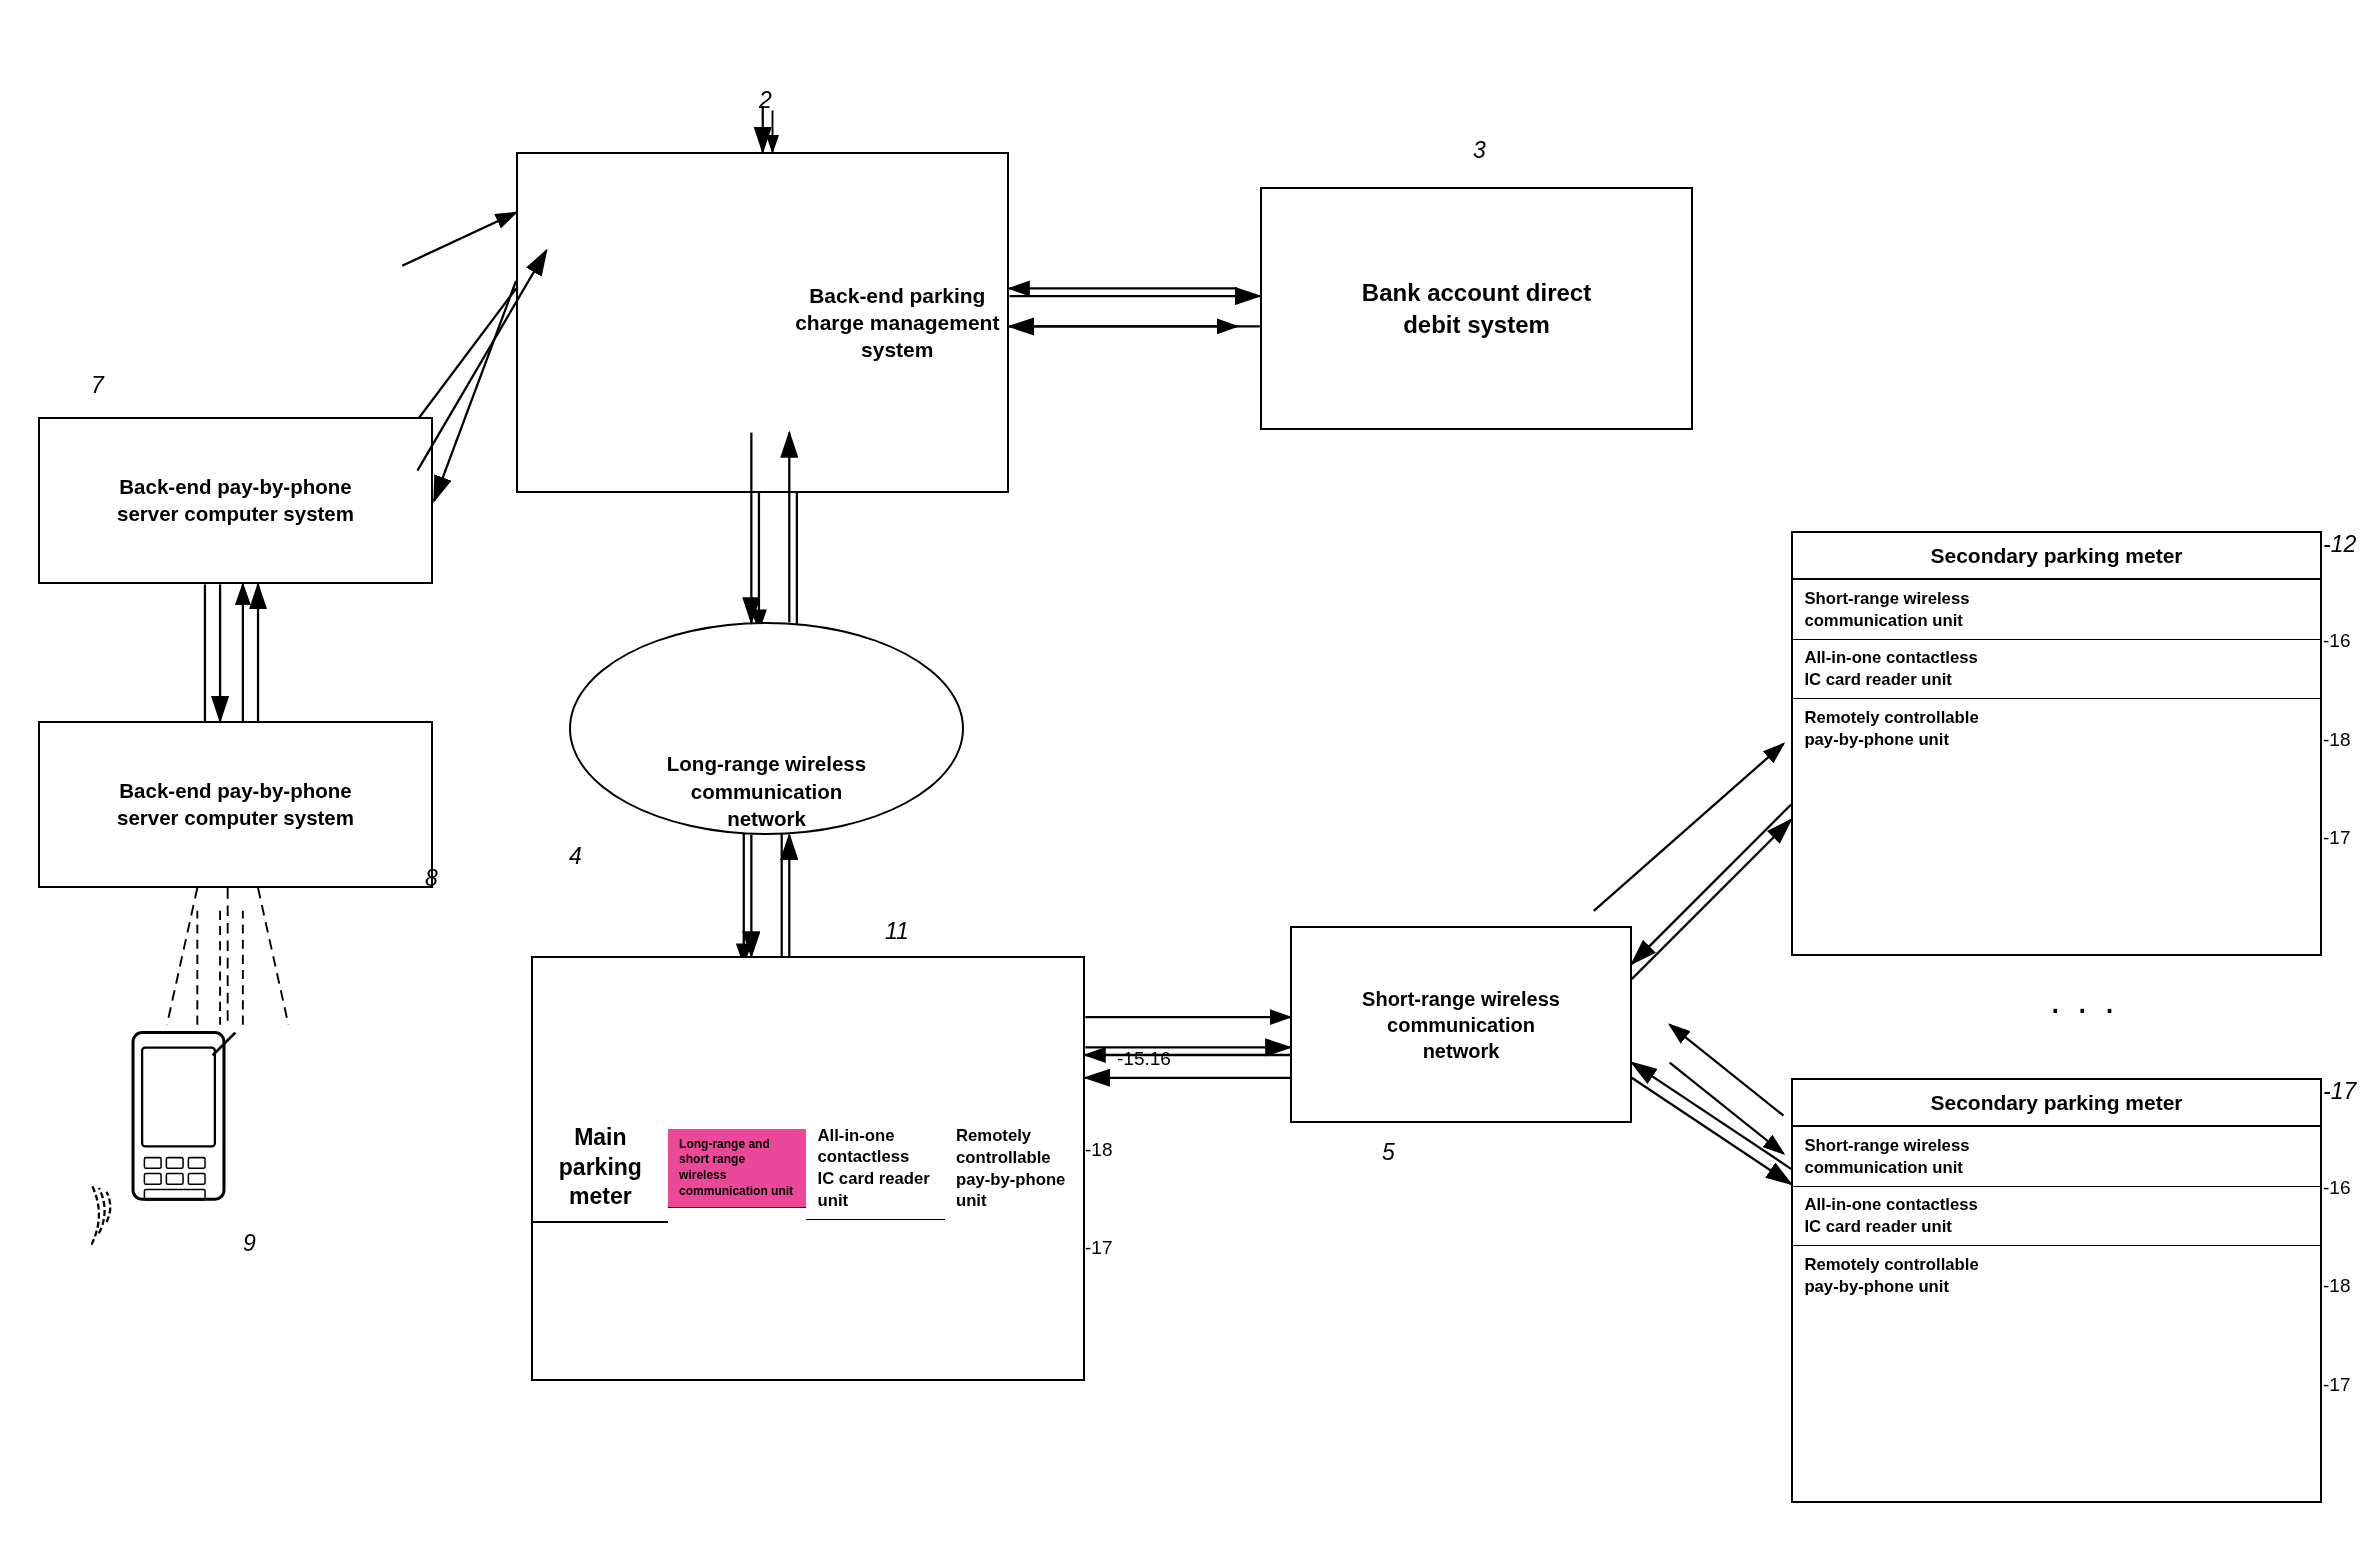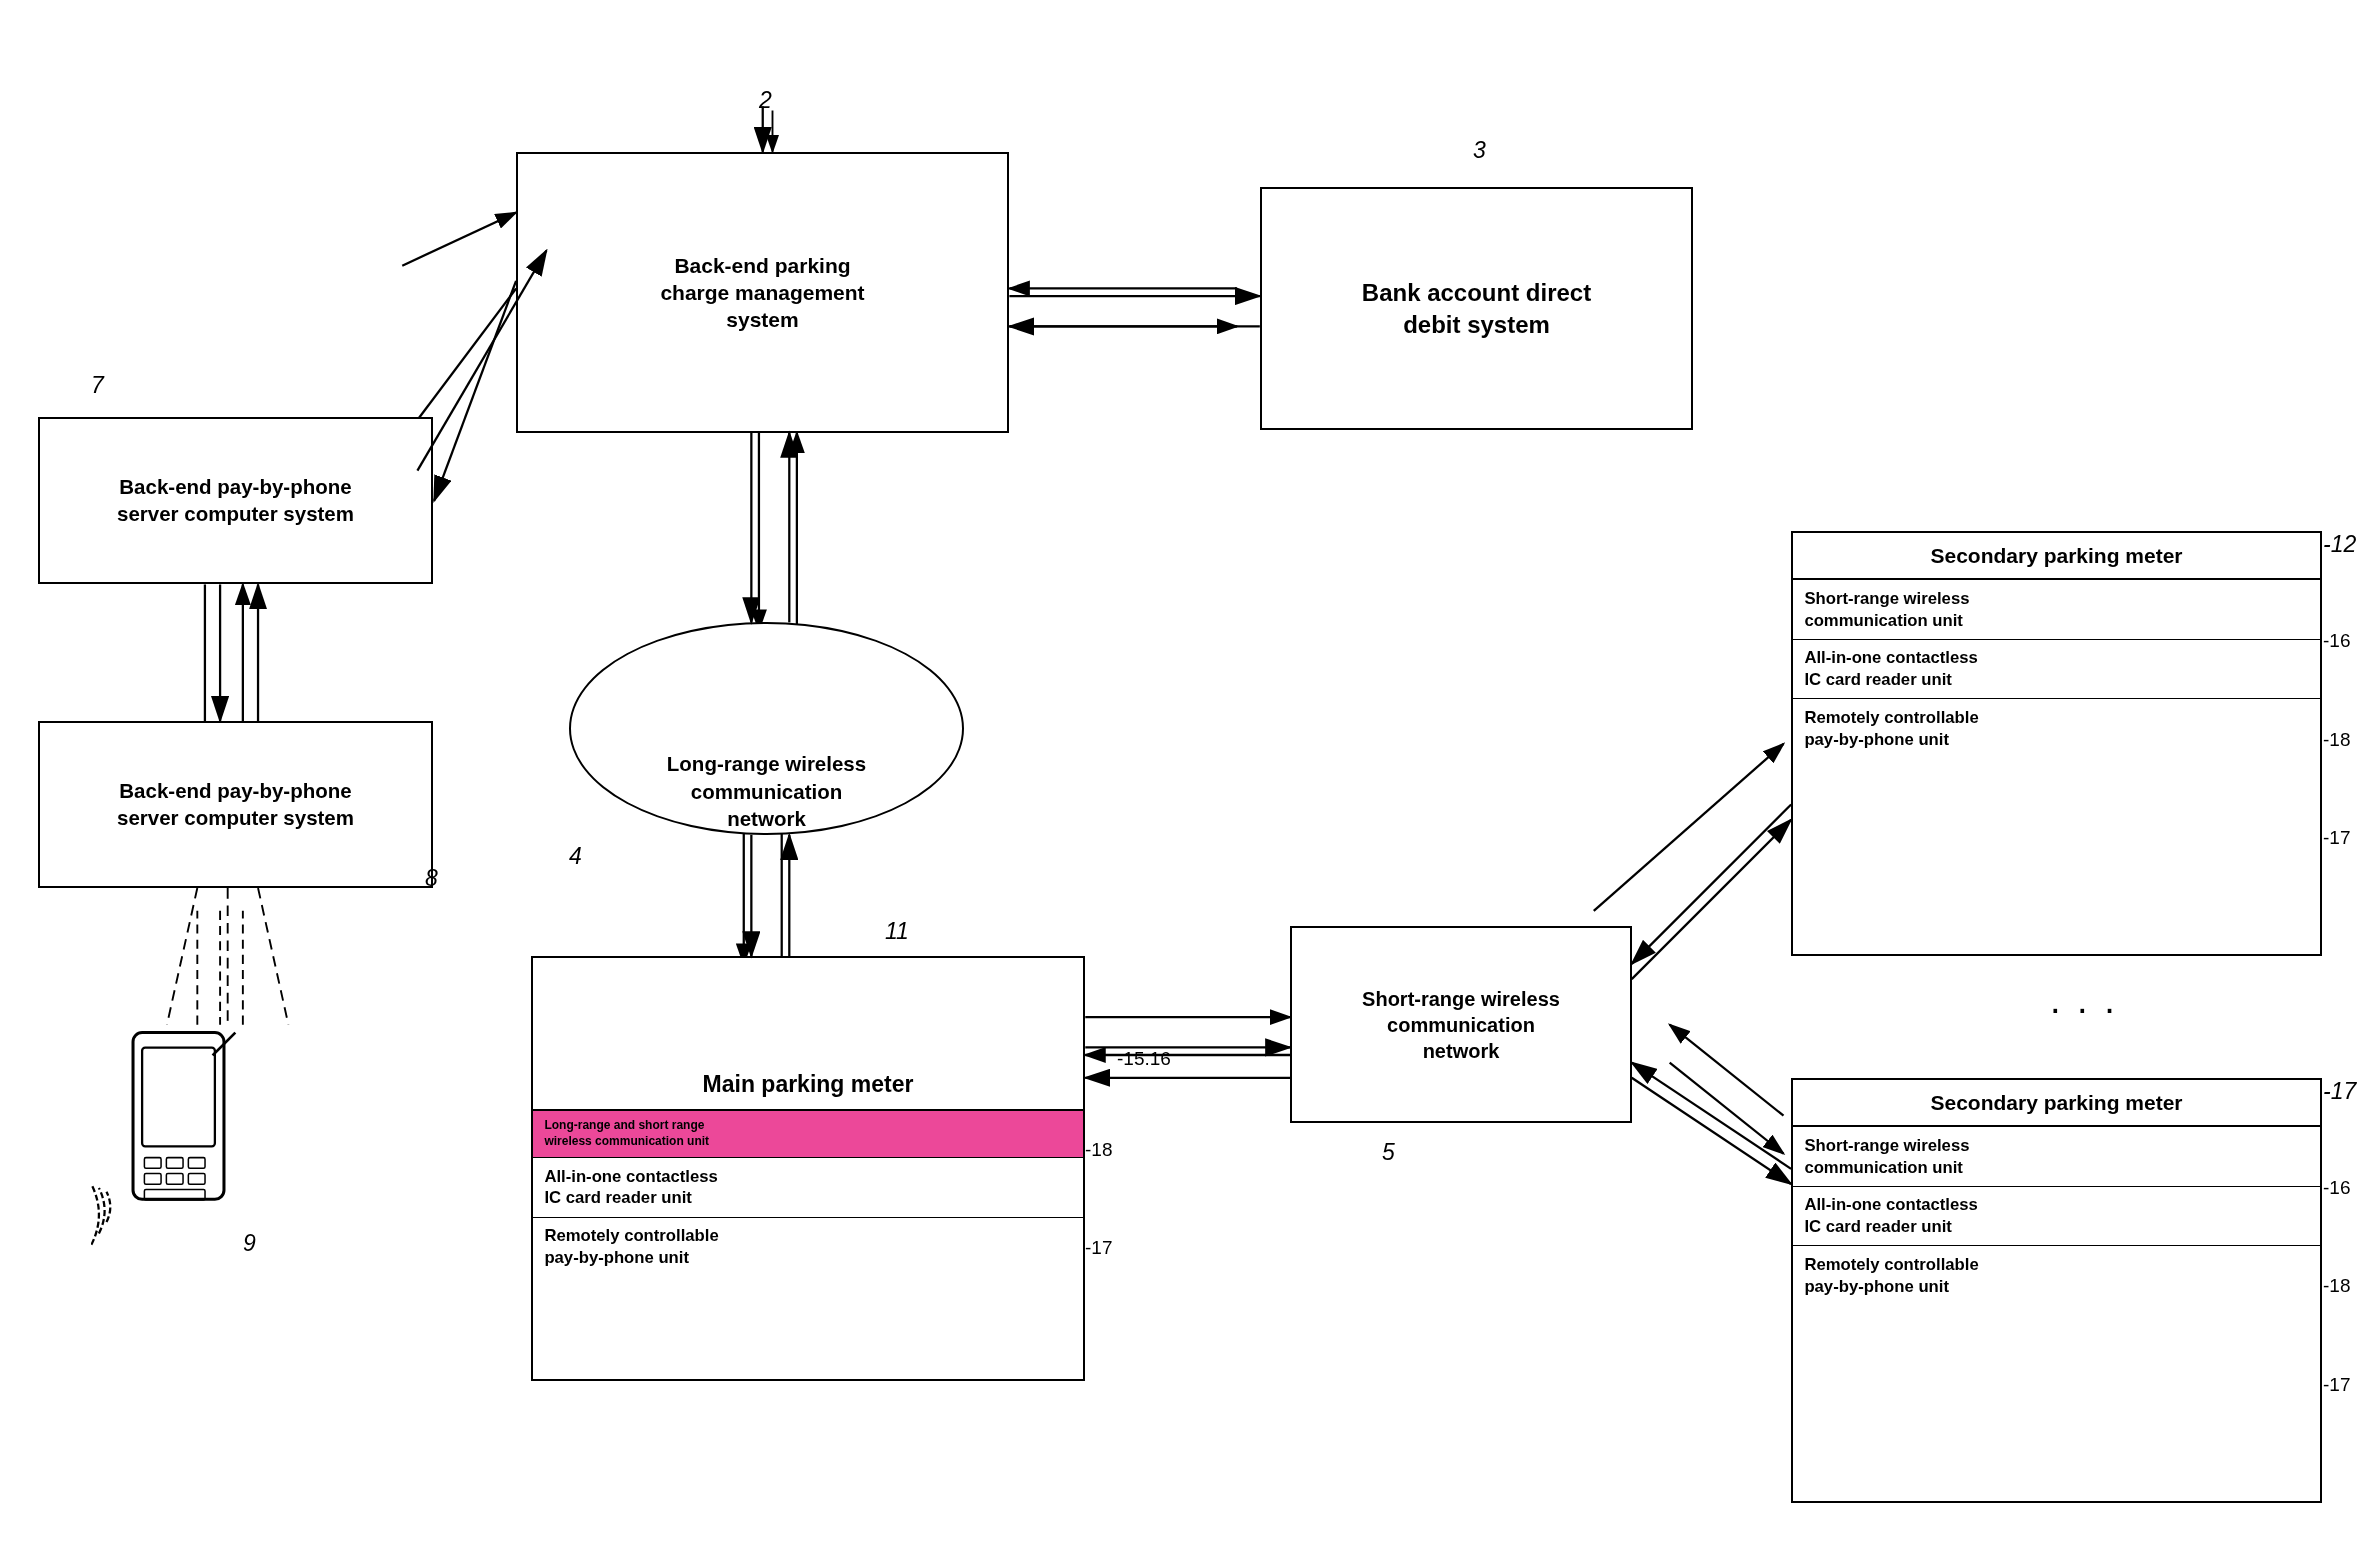--- a/index.html
+++ b/index.html
@@ -91,21 +91,21 @@
 
   <line x1="270" y1="770" x2="270" y2="980" stroke="#000" stroke-width="3" marker-end="url(#arrow)"></line>
   <line x1="320" y1="980" x2="320" y2="770" stroke="#000" stroke-width="3" marker-end="url(#arrow)"></line>
 
   <line x1="290" y1="1200" x2="290" y2="1350" stroke="#000" stroke-width="2.5" stroke-dasharray="12,8"></line>
   <line x1="260" y1="1350" x2="260" y2="1200" stroke="#000" stroke-width="2.5" stroke-dasharray="12,8"></line>
   <line x1="320" y1="1350" x2="320" y2="1200" stroke="#000" stroke-width="2.5" stroke-dasharray="12,8"></line>
 
 </svg>
 
-<div class="box" style="left:516px; top:152px; width:493px; height:281px;">
+<div class="box" style="left:516px; top:152px; width:493px; height:341px;justify-content:flex-end;">
   <span style="white-space:pre-line;">Back-end parking
 charge management
 system</span>
 </div>
 <span class="label-num" style="left:759px; top:87px;">2</span>
 
 <svg style="position:absolute;left:765px;top:110px;width:15px;height:46px;" xmlns="http://www.w3.org/2000/svg" viewBox="0 0 20 60" width="15" height="46">
   <line x1="10" y1="0" x2="10" y2="55" stroke="#000" stroke-width="2.5" marker-end="url(#arrow2)"></line>
   <defs>
     <marker id="arrow2b" markerWidth="10" markerHeight="7" refX="5" refY="3.5" orient="auto">
@@ -139,21 +139,21 @@
 server computer system</span>
 </div>
 <span class="label-num" style="left:91px; top:372px;">7</span>
 
 <div class="box" style="left:38px; top:721px; width:395px; height:167px;">
   <span style="white-space:pre-line; font-size:20.5px;">Back-end pay-by-phone
 server computer system</span>
 </div>
 <span class="label-num" style="left:425px; top:865px;">8</span>
 
-<div class="box" style="left:531px; top:956px; width:554px; height:425px; flex-direction:column; justify-content:center; padding:0; overflow:hidden;">
+<div class="box" style="left:531px; top:956px; width:554px; height:425px; flex-direction:row; justify-content:space-between; padding:0; overflow:hidden;">
 
   <div style="width:100%; border-bottom:2.3px solid #000; padding:9px; text-align:center; font-size:23px; font-weight:bold; background:#fff;">
     <span>Main parking meter</span>
   </div>
 
   <div style="width:100%; border-bottom:1.5px solid #000; padding:7.6px 11.4px; font-size:12px; background:#ec4899; text-align:left;">
     <span>Long-range and short range<br>wireless communication unit</span>
   </div>
 
   <div style="width:100%; border-bottom:1.5px solid #000; padding:7.6px 11.4px; font-size:16.7px; font-weight:bold; background:#fff; text-align:left;">

